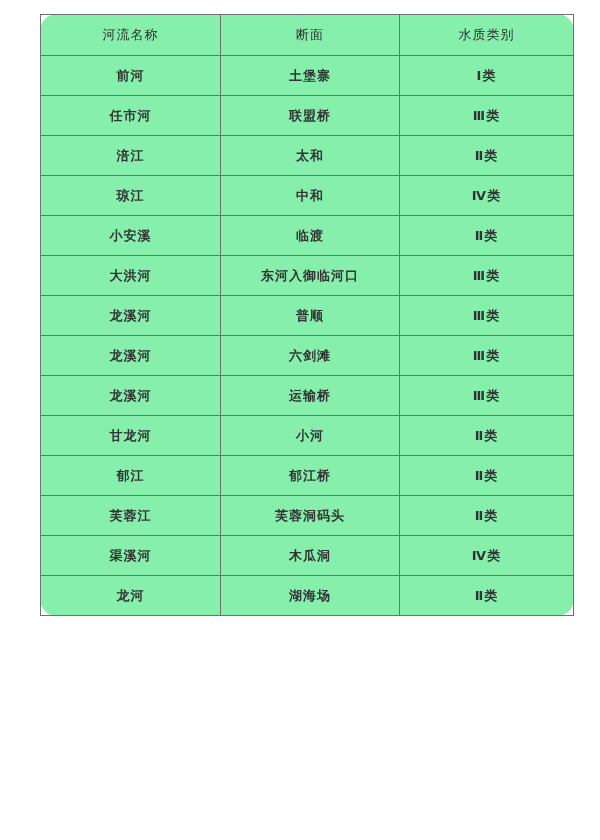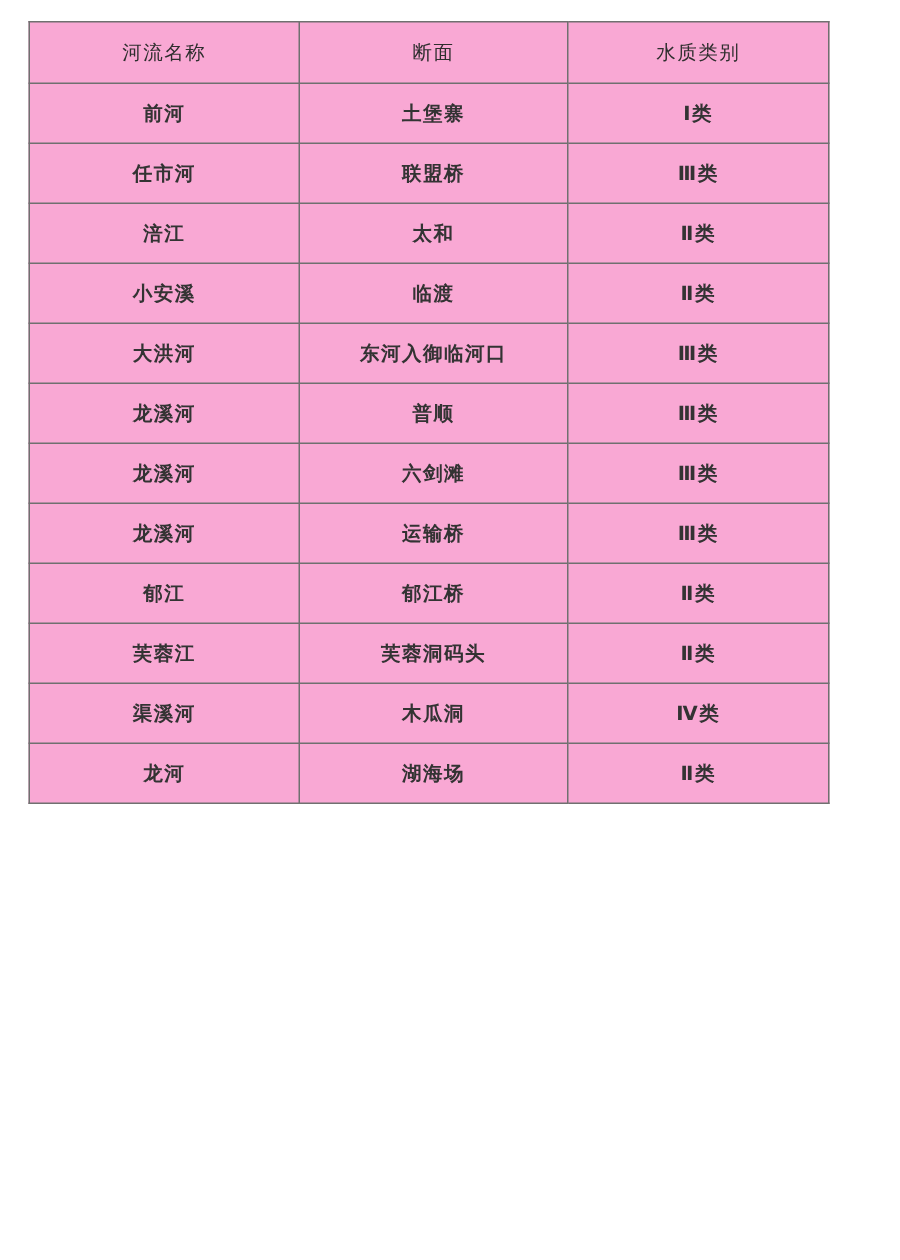--- a/index.html
+++ b/index.html
@@ -12,26 +12,27 @@
     font-family: "Liberation Sans", "DejaVu Sans", sans-serif;
   }
   .page {
     position: relative;
     width: 600px;
     height: 840px;
     background: #ffffff;
   }
   table.wq-table {
     position: absolute;
-    left: 19px;
+    left: 40px;
     top: 14px;
     width: 533px;
     border-collapse: collapse;
     table-layout: fixed;
-    background: #f9a8d4;
+    background: #86efac;
+    border-radius: 17px;
   }
   table.wq-table col.c1 { width: 180px; }
   table.wq-table col.c2 { width: 179px; }
   table.wq-table col.c3 { width: 174px; }
   table.wq-table th,
   table.wq-table td {
     border: 1px solid #707070;
     height: 39px;
     text-align: center;
     vertical-align: middle;
@@ -78,20 +79,25 @@
           <td>任市河</td>
           <td>联盟桥</td>
           <td>Ⅲ类</td>
         </tr>
         <tr>
           <td>涪江</td>
           <td>太和</td>
           <td>Ⅱ类</td>
         </tr>
         <tr>
+          <td>琼江</td>
+          <td>中和</td>
+          <td>Ⅳ类</td>
+        </tr>
+        <tr>
           <td>小安溪</td>
           <td>临渡</td>
           <td>Ⅱ类</td>
         </tr>
         <tr>
           <td>大洪河</td>
           <td>东河入御临河口</td>
           <td>Ⅲ类</td>
         </tr>
         <tr>
@@ -101,20 +107,25 @@
         </tr>
         <tr>
           <td>龙溪河</td>
           <td>六剑滩</td>
           <td>Ⅲ类</td>
         </tr>
         <tr>
           <td>龙溪河</td>
           <td>运输桥</td>
           <td>Ⅲ类</td>
+        </tr>
+        <tr>
+          <td>甘龙河</td>
+          <td>小河</td>
+          <td>Ⅱ类</td>
         </tr>
         <tr>
           <td>郁江</td>
           <td>郁江桥</td>
           <td>Ⅱ类</td>
         </tr>
         <tr>
           <td>芙蓉江</td>
           <td>芙蓉洞码头</td>
           <td>Ⅱ类</td>

